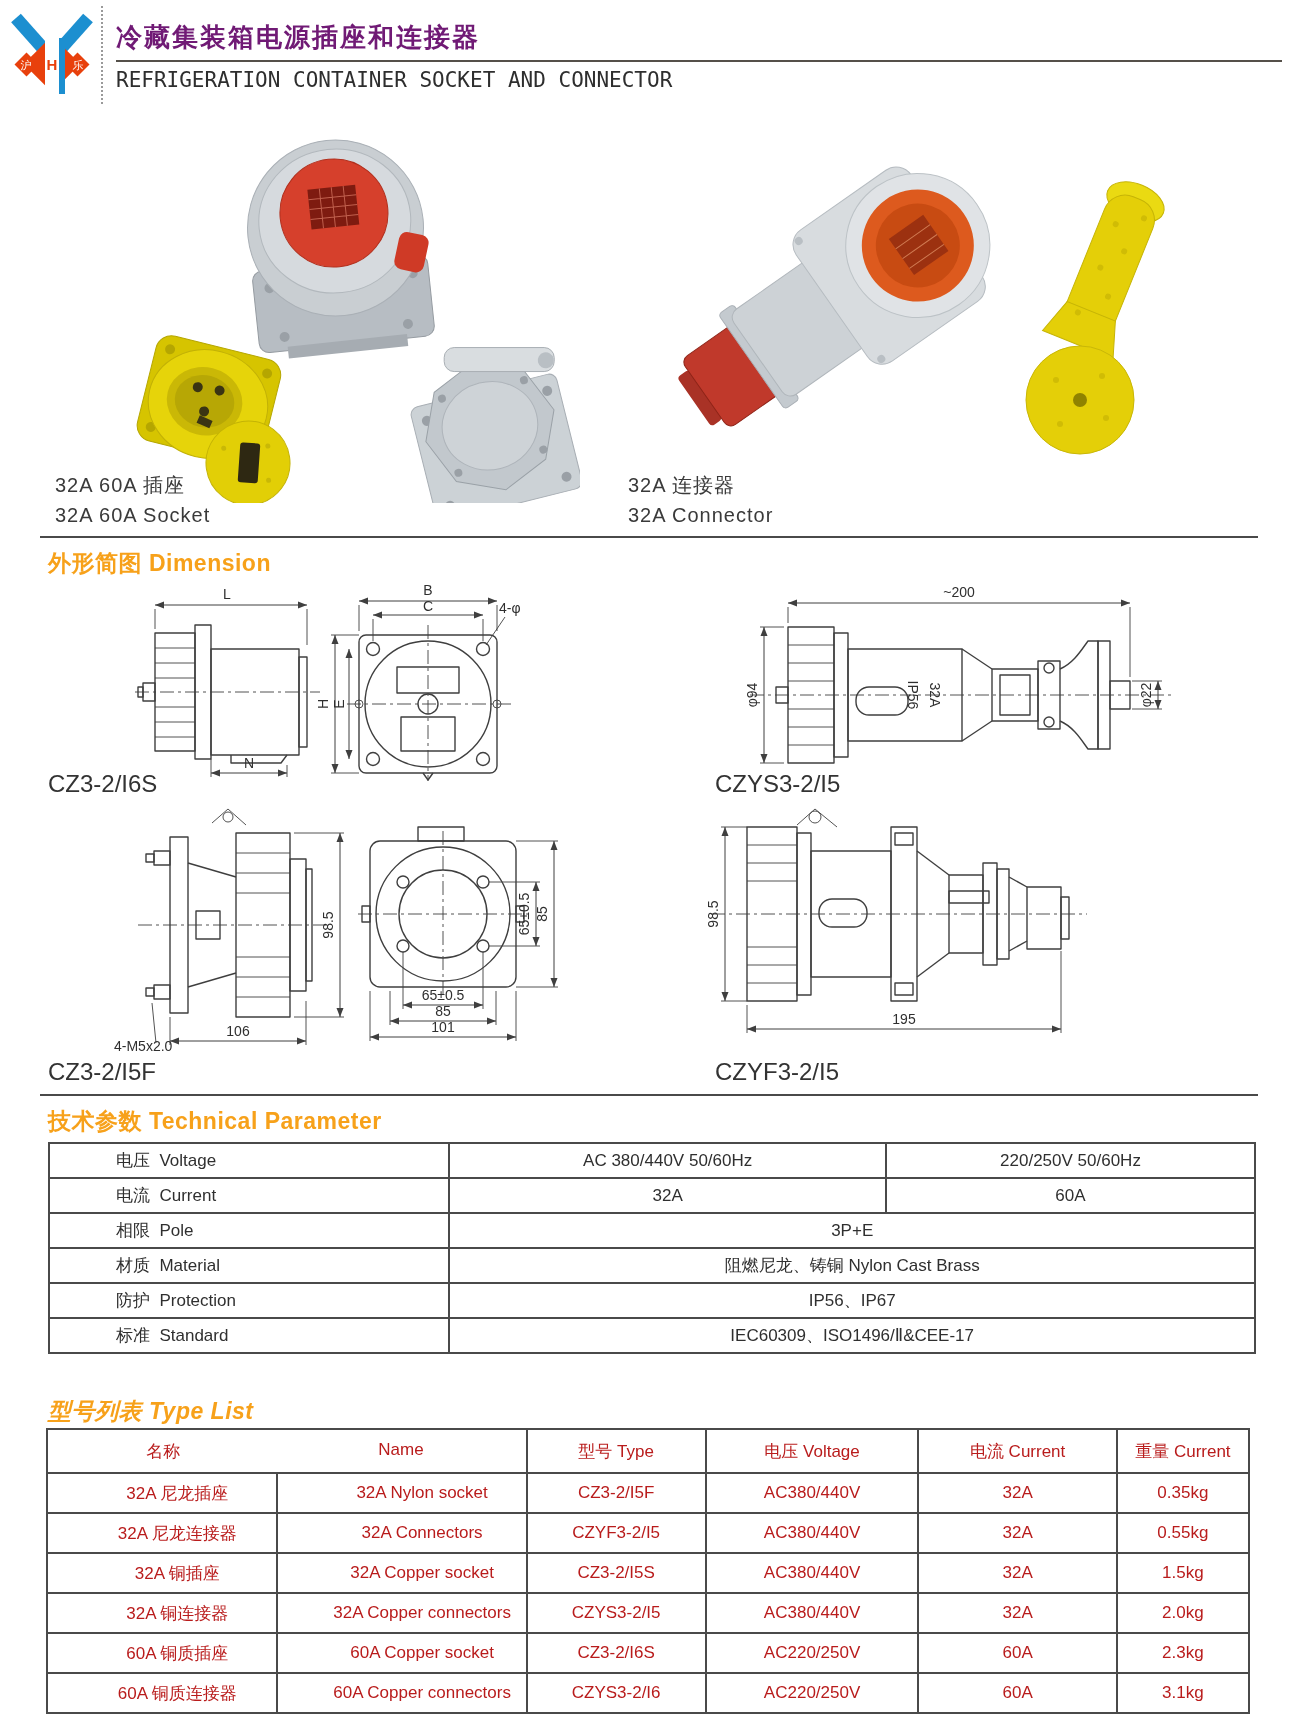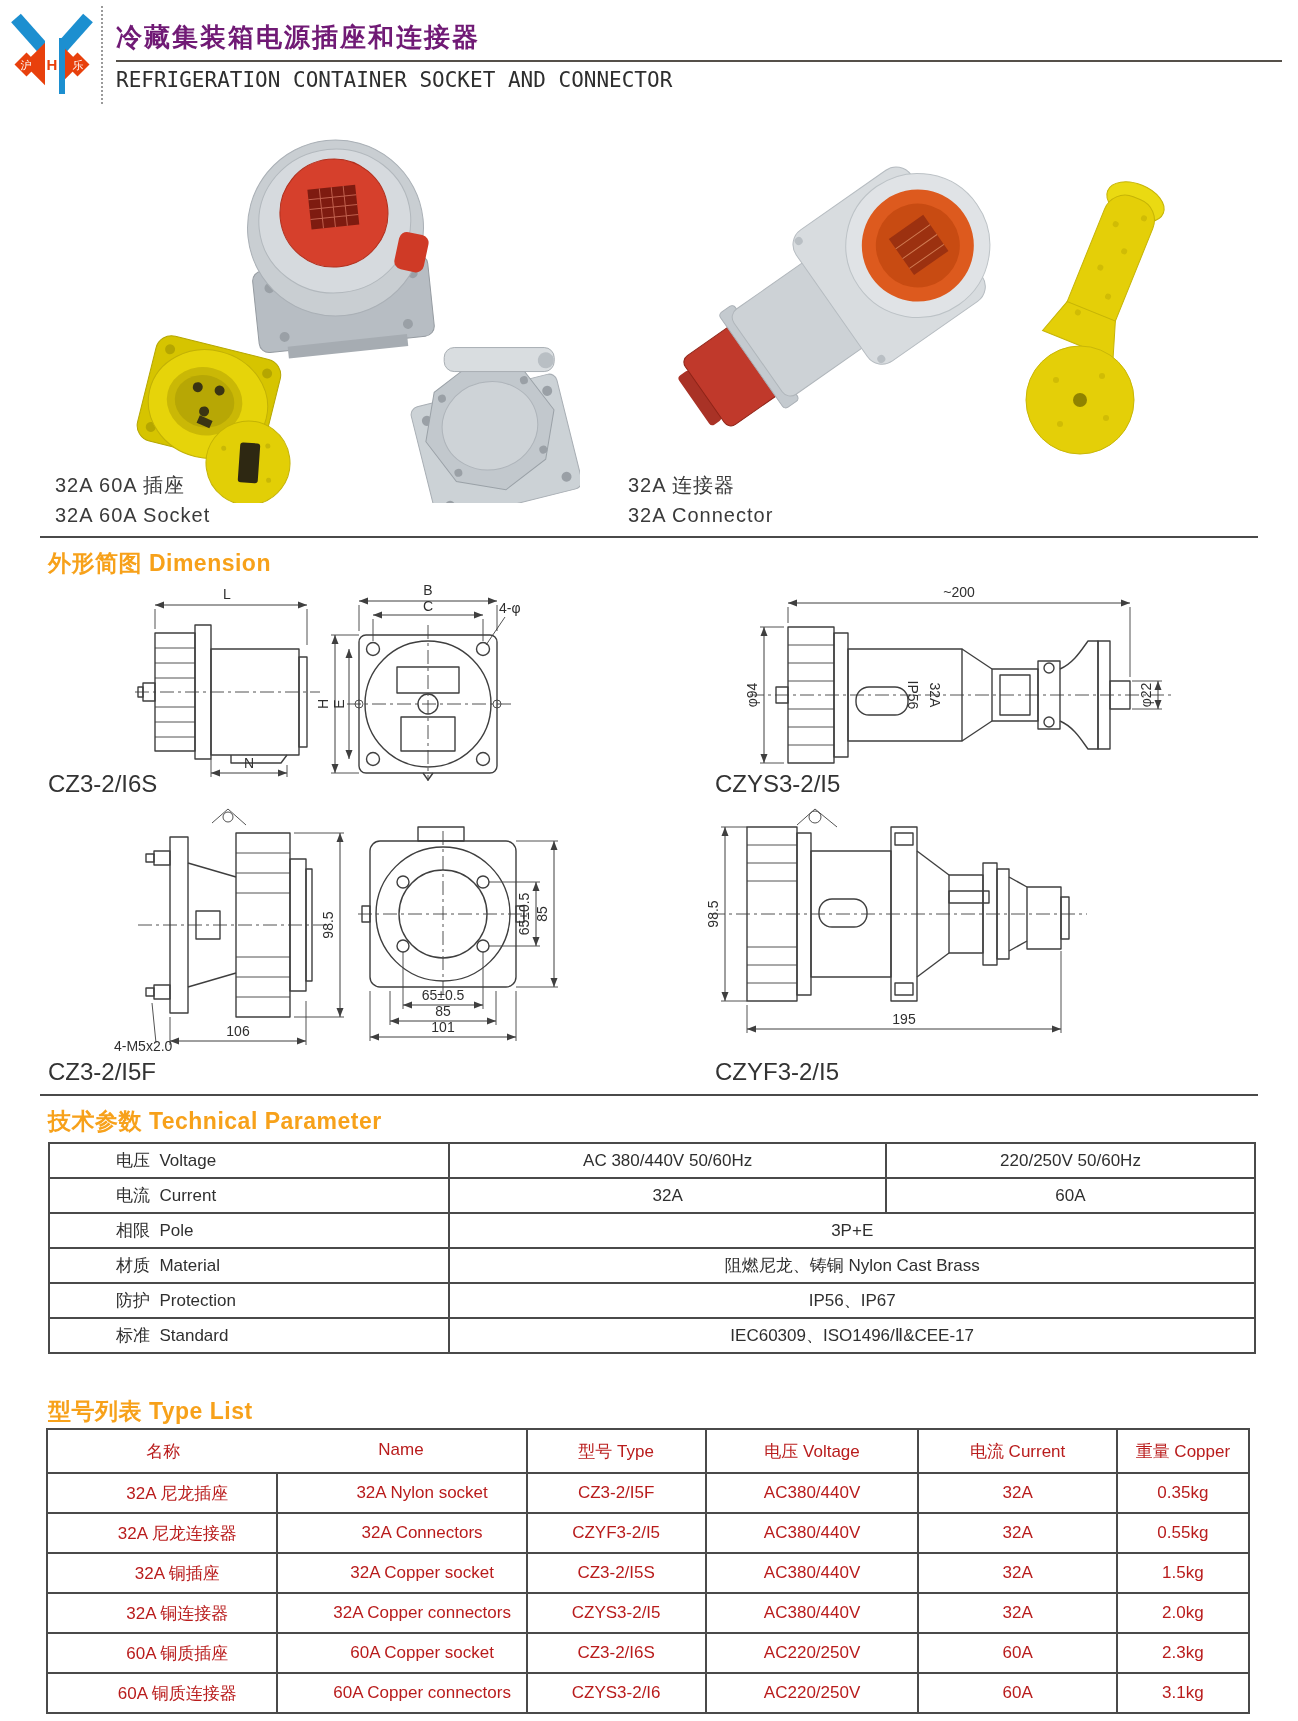--- a/index.html
+++ b/index.html
@@ -420,21 +420,21 @@
       <td class="lbl">防护  Protection</td>
       <td class="vspan" colspan="2">IP56、IP67</td>
     </tr>
     <tr>
       <td class="lbl">标准  Standard</td>
       <td class="vspan" colspan="2">IEC60309、ISO1496/Ⅱ&amp;CEE-17</td>
     </tr>
   </tbody>
     </table>
 
-  <div class="sec-heading" style="top:1396px;">型号列表 Type List</div>
+  <div class="sec-heading" style="top:1396px;font-style:italic;">型号列表 Type List</div>
 
   <table class="type-table">
     <colgroup>
       <col style="width:19.1%">
         <col style="width:20.8%">
         <col style="width:14.9%">
       <col style="width:17.7%">
         <col style="width:16.5%">
         <col style="width:11%">
     </colgroup>
@@ -442,21 +442,21 @@
         <tr>
       <th colspan="2">
         <div class="name-head">
           <span class="z">名称</span>
           <span class="e">Name</span>
         </div>
       </th>
       <th>型号 Type</th>
       <th>电压 Voltage</th>
       <th>电流 Current</th>
-      <th>重量 Copper</th>
+      <th>重量 Current</th>
     </tr>
     <tr>
       <td class="cname">32A 尼龙插座</td>
       <td class="cen">32A Nylon socket</td>
       <td>CZ3-2/I5F</td>
       <td>AC380/440V</td>
       <td>32A</td>
       <td>0.35kg</td>
     </tr>
     <tr>

